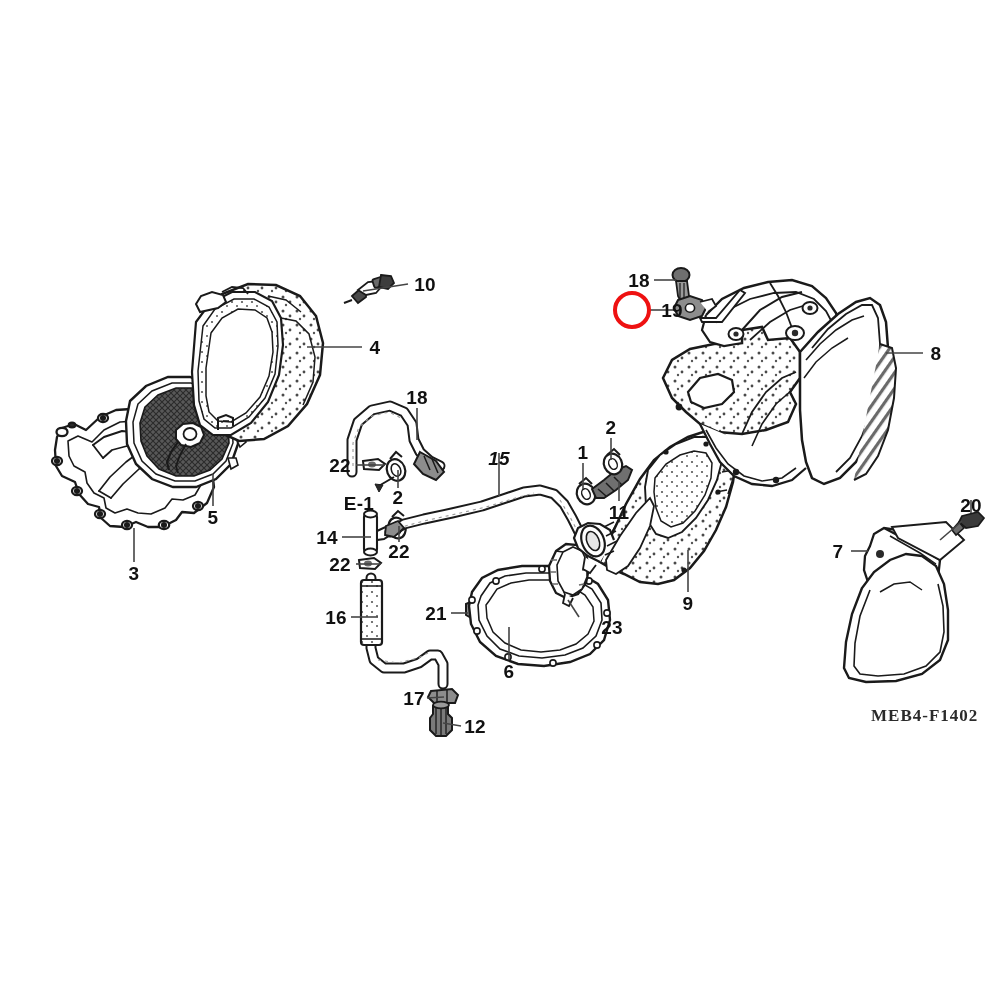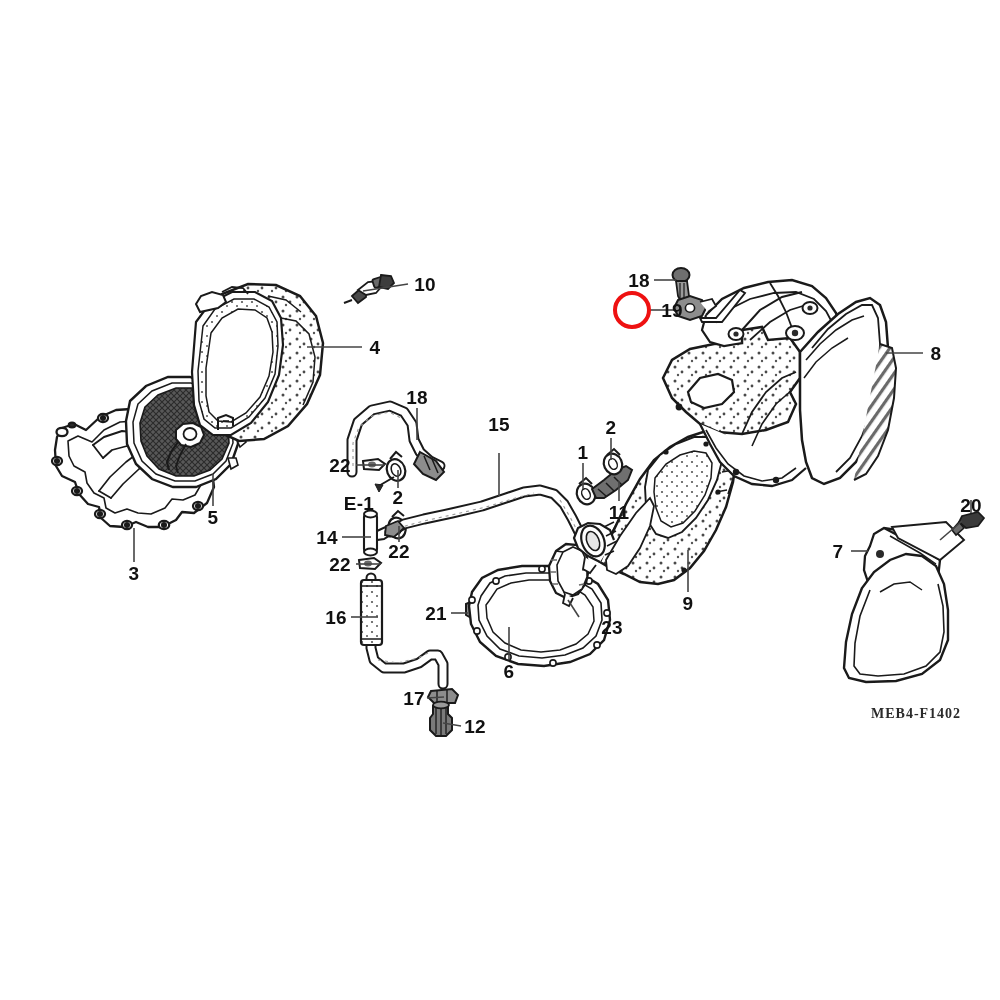--- a/index.html
+++ b/index.html
@@ -40,21 +40,21 @@
     border-radius: 50%;
     border: 4px solid #ee1111;
     box-sizing: border-box;
     transform: translate(-50%, -50%);
     background: transparent;
   }
   #drawing-code {
     position: absolute;
     font-family: "Liberation Serif", serif;
     font-weight: bold;
-    font-size: 14px;
+    font-size: 17px;
     color: #2b2b2b;
     letter-spacing: 1px;
     white-space: nowrap;
   }
 </style>
 </head>
 <body>
 
 <div id="diagram-root">
 
@@ -472,21 +472,21 @@
       <line x1="940" y1="540" x2="962" y2="521"></line>
     </g>
   </svg>
 
   <div class="callout-label" style="left:425px; top:284px;">10</div>
   <div class="callout-label" style="left:375px; top:347px;">4</div>
   <div class="callout-label" style="left:417px; top:397px;">18</div>
   <div class="callout-label" style="left:340px; top:465px;">22</div>
   <div class="callout-label" style="left:359px; top:503px;">E-1</div>
   <div class="callout-label" style="left:398px; top:497px;">2</div>
-  <div class="callout-label" style="left:499px; top:424px;">15</div>
+  <div class="callout-label" style="left:499px; top:458px;font-style:italic;">15</div>
   <div class="callout-label" style="left:583px; top:452px;">1</div>
   <div class="callout-label" style="left:611px; top:427px;">2</div>
   <div class="callout-label" style="left:619px; top:512px;">11</div>
   <div class="callout-label" style="left:327px; top:537px;">14</div>
   <div class="callout-label" style="left:340px; top:564px;">22</div>
   <div class="callout-label" style="left:399px; top:551px;">22</div>
   <div class="callout-label" style="left:134px; top:573px;">3</div>
   <div class="callout-label" style="left:213px; top:517px;">5</div>
   <div class="callout-label" style="left:336px; top:617px;">16</div>
   <div class="callout-label" style="left:436px; top:613px;">21</div>

